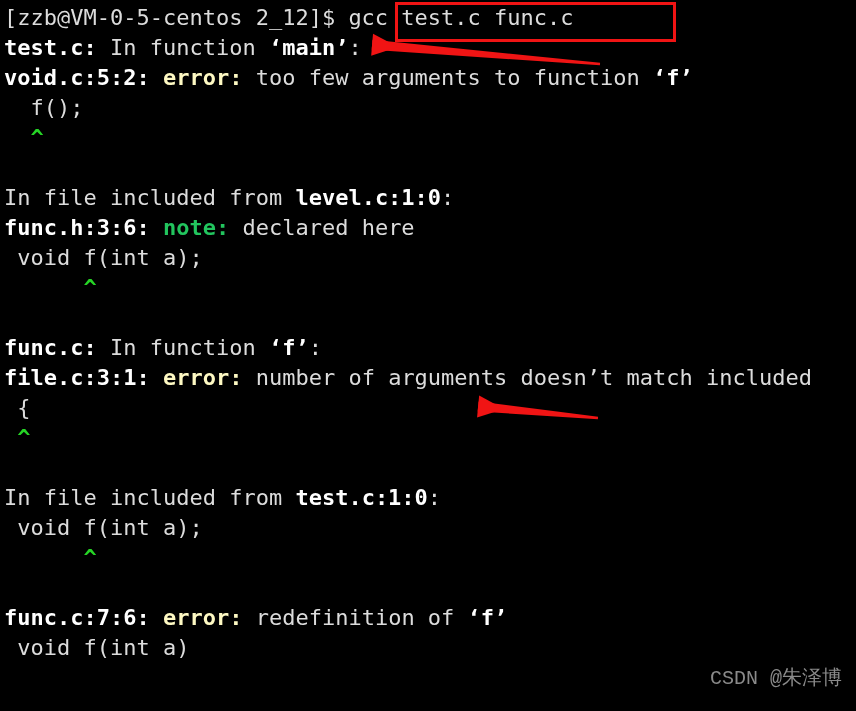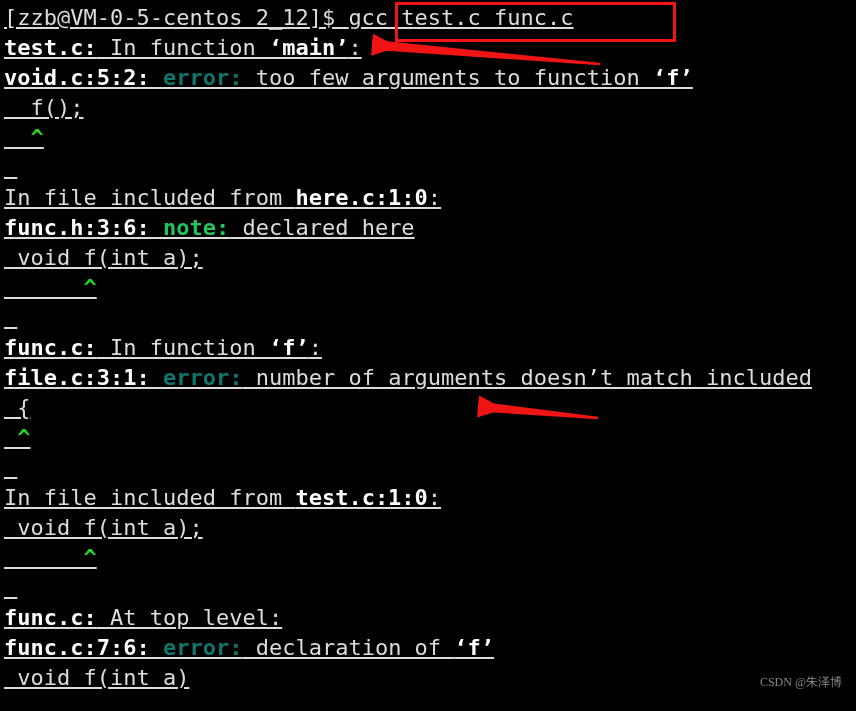--- a/index.html
+++ b/index.html
@@ -28,78 +28,76 @@
   }
   .line {
     height: 30px;
     line-height: 30px;
     font-size: 22px;
     letter-spacing: 0px;
     white-space: pre;
     color: #dcdcdc;
     padding-left: 4px;
     box-sizing: border-box;
-    text-decoration: underline;
   }
   
   .seg-plain   { color: #dcdcdc; }
   .seg-bold    { color: #ffffff; font-weight: bold; }
-  .seg-error   { color: #0f766e; font-weight: bold; }
+  .seg-error   { color: #fef9c3; font-weight: bold; }
   .seg-note    { color: #22c55e; font-weight: bold; }
   .seg-caret   { color: #26d426; font-weight: bold; }
 
   
   .annot-box {
     position: absolute;
     border: 3px solid #f01414;
     box-sizing: border-box;
     pointer-events: none;
   }
   .annot-arrow {
     position: absolute;
     pointer-events: none;
   }
   .watermark {
     position: absolute;
     right: 14px;
     bottom: 20px;
     color: #8a8a8a;
-    font-size: 12px;
-    font-family: Liberation Serif, serif;
+    font-size: 20px;
+    font-family: Liberation Mono, monospace;
     white-space: nowrap;
   }
 </style>
 </head>
 <body>
 
 <div id="terminal">
 
   <div class="term-lines">
       <div class="line"><span class="seg-plain">[zzb@VM-0-5-centos 2_12]$ </span><span class="seg-plain">gcc test.c func.c</span></div>
       <div class="line"><span class="seg-bold">test.c:</span><span class="seg-plain"> In function </span><span class="seg-bold">‘main’</span><span class="seg-plain">:</span></div>
       <div class="line"><span class="seg-bold">void.c:5:2: </span><span class="seg-error">error:</span><span class="seg-plain"> too few arguments to function </span><span class="seg-bold">‘f’</span></div>
       <div class="line"><span class="seg-plain">  f();</span></div>
       <div class="line"><span class="seg-caret">  ^</span></div>
       <div class="line"><span class="seg-plain"> </span></div>
-      <div class="line"><span class="seg-plain">In file included from </span><span class="seg-bold">here.c:1:0</span><span class="seg-plain">:</span></div>
+      <div class="line"><span class="seg-plain">In file included from </span><span class="seg-bold">level.c:1:0</span><span class="seg-plain">:</span></div>
       <div class="line"><span class="seg-bold">func.h:3:6: </span><span class="seg-note">note:</span><span class="seg-plain"> declared here</span></div>
       <div class="line"><span class="seg-plain"> void f(int a);</span></div>
       <div class="line"><span class="seg-caret">      ^</span></div>
       <div class="line"><span class="seg-plain"> </span></div>
       <div class="line"><span class="seg-bold">func.c:</span><span class="seg-plain"> In function </span><span class="seg-bold">‘f’</span><span class="seg-plain">:</span></div>
       <div class="line"><span class="seg-bold">file.c:3:1: </span><span class="seg-error">error:</span><span class="seg-plain"> number of arguments doesn’t match included</span></div>
       <div class="line"><span class="seg-plain"> {</span></div>
       <div class="line"><span class="seg-caret"> ^</span></div>
       <div class="line"><span class="seg-plain"> </span></div>
       <div class="line"><span class="seg-plain">In file included from </span><span class="seg-bold">test.c:1:0</span><span class="seg-plain">:</span></div>
       <div class="line"><span class="seg-plain"> void f(int a);</span></div>
       <div class="line"><span class="seg-caret">      ^</span></div>
       <div class="line"><span class="seg-plain"> </span></div>
-      <div class="line"><span class="seg-bold">func.c:</span><span class="seg-plain"> At top level:</span></div>
-      <div class="line"><span class="seg-bold">func.c:7:6: </span><span class="seg-error">error:</span><span class="seg-plain"> declaration of </span><span class="seg-bold">‘f’</span></div>
+      <div class="line"><span class="seg-bold">func.c:7:6: </span><span class="seg-error">error:</span><span class="seg-plain"> redefinition of </span><span class="seg-bold">‘f’</span></div>
       <div class="line"><span class="seg-plain"> void f(int a)</span></div>
     </div>
 
   <div class="annot-box" style="left: 395px; top: 2px; width: 281px; height: 40px; border-color: rgb(240, 20, 20);"></div>
 
   <svg class="annot-arrow" width="856" height="711" viewBox="0 0 856 711" style="left:0; top:0;">
     <defs>
       <marker id="ahead" markerWidth="7" markerHeight="7" refX="1" refY="3.5" orient="auto" markerUnits="strokeWidth">
         <polygon points="0,0 7,3.5 0,7" fill="#f01414"></polygon>
       </marker>

